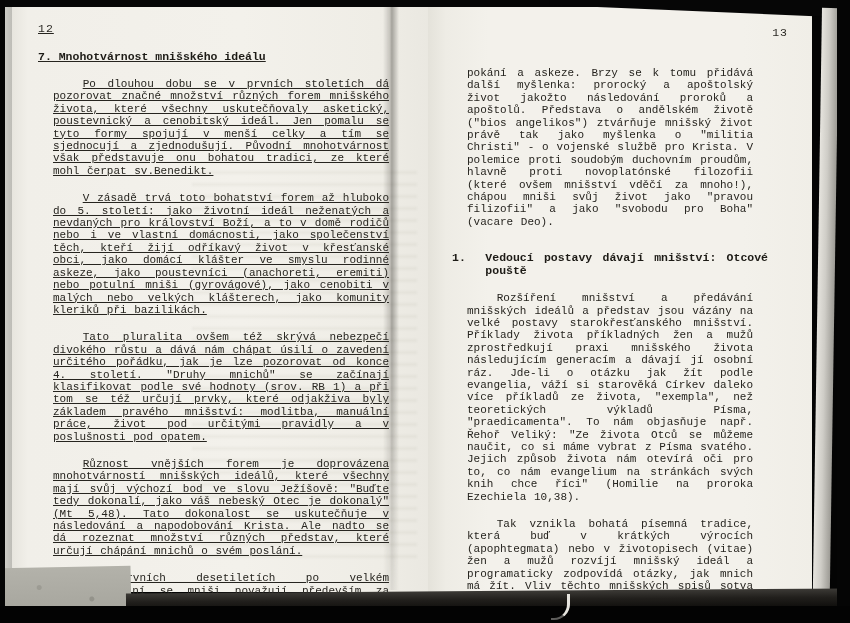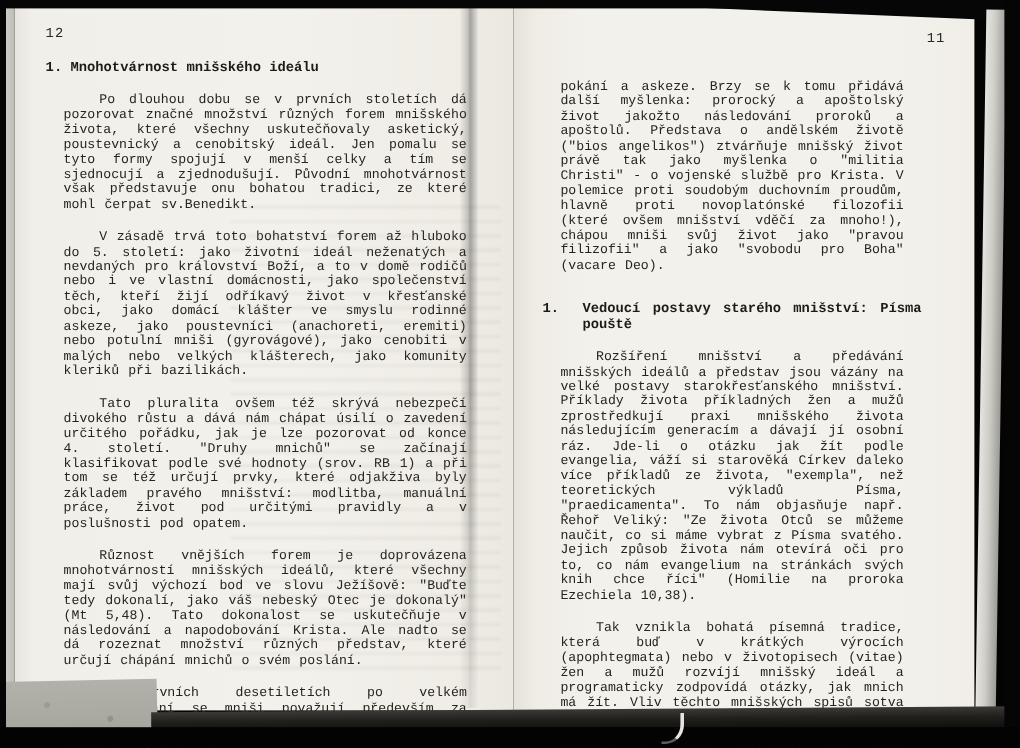--- a/index.html
+++ b/index.html
@@ -21,21 +21,21 @@
   }
   .page-left {
     left:12px; width:416px; height:586px;
     background:linear-gradient(90deg,#e7e5de 0px,#f1efe9 16px,#f3f1eb 55%,#efede6 88%,#eae8e1 100%);
   }
   .page-right {
     left:428px; width:384px; height:592px;
     background:linear-gradient(90deg,#e4e2da 0px,#eeece5 18px,#f3f1eb 60px,#f3f1eb 82%,#f0eee7 100%);
   }
   .content { position:relative; height:100%; box-sizing:border-box; }
-  .page-left .content  { padding:16px 24px 0 26px; }
+  .page-left .content  { padding:16px 24px 0 26px;text-decoration:underline; }
   .page-right .content { padding:46px 44px 0 24px; }
 
   .pagenum { font-size:11.5px; letter-spacing:1px; color:#2a2823; }
   .pagenum-left { margin:0 0 0 0; }
   .pagenum-right { position:absolute; top:20px; right:24px; }
 
   .body-text { font-size:11px; line-height:12.4px; }
   .para { margin:15px; text-indent:2.7em; text-align:justify; word-spacing:1px; }
   .para.no-indent { text-indent:0; }
 
@@ -106,40 +106,40 @@
   .ghost-left  { left:180px; top:165px; width:225px; height:395px; }
 </style>
 </head>
 <body>
 
 <div class="photo">
 
   <div class="page page-left">
     <div class="content">
       <div class="pagenum pagenum-left">12</div>
-      <div class="h-left">1. Mnohotvárnost mnišského ideálu</div>
+      <div class="h-left">7. Mnohotvárnost mnišského ideálu</div>
       <div class="body-text">
           <p class="para">Po dlouhou dobu se v prvních stoletích dá pozorovat značné množství různých forem mnišského života, které všechny uskutečňovaly asketický, poustevnický a cenobitský ideál. Jen pomalu se tyto formy spojují v menší celky a tím se sjednocují a zjednodušují. Původní mnohotvárnost však představuje onu bohatou tradici, ze které mohl čerpat sv.Benedikt.</p>
           <p class="para">V zásadě trvá toto bohatství forem až hluboko do 5. století: jako životní ideál neženatých a nevdaných pro království Boží, a to v domě rodičů nebo i ve vlastní domácnosti, jako společenství těch, kteří žijí odříkavý život v křesťanské obci, jako domácí klášter ve smyslu rodinné askeze, jako poustevníci (anachoreti, eremiti) nebo potulní mniši (gyrovágové), jako cenobiti v malých nebo velkých klášterech, jako komunity kleriků při bazilikách.</p>
           <p class="para">Tato pluralita ovšem též skrývá nebezpečí divokého růstu a dává nám chápat úsilí o zavedení určitého pořádku, jak je lze pozorovat od konce 4. století. "Druhy mnichů" se začínají klasifikovat podle své hodnoty (srov. RB 1) a při tom se též určují prvky, které odjakživa byly základem pravého mnišství: modlitba, manuální práce, život pod určitými pravidly a v poslušnosti pod opatem.</p>
           <p class="para">Různost vnějších forem je doprovázena mnohotvárností mnišských ideálů, které všechny mají svůj výchozí bod ve slovu Ježíšově: "Buďte tedy dokonalí, jako váš nebeský Otec je dokonalý" (Mt 5,48). Tato dokonalost se uskutečňuje v následování a napodobování Krista. Ale nadto se dá rozeznat množství různých představ, které určují chápání mnichů o svém poslání.</p>
           <p class="para">V prvních desetiletích po velkém pronásledování se mniši považují především za následovníky mučedníků. Co oni utrpěli svým krvavým mučednictvím, uskutečňuje se nyní v "bílém" mučednictví</p>
         </div>
     </div>
     <div class="ghost ghost-left"></div>
   </div>
 
   <div class="page page-right">
     <div class="content">
-      <div class="pagenum pagenum-right">11</div>
+      <div class="pagenum pagenum-right">13</div>
       <div class="body-text">
         <p class="para no-indent">pokání a askeze. Brzy se k tomu přidává další myšlenka: prorocký a apoštolský život jakožto následování proroků a apoštolů. Představa o andělském životě ("bios angelikos") ztvárňuje mnišský život právě tak jako myšlenka o "militia Christi" - o vojenské službě pro Krista. V polemice proti soudobým duchovním proudům, hlavně proti novoplatónské filozofii (které ovšem mnišství vděčí za mnoho!), chápou mniši svůj život jako "pravou filizofii" a jako "svobodu pro Boha" (vacare Deo).</p>
         <div class="subsection">
           <span class="num">1.</span>
-          <span class="title">Vedoucí postavy starého mnišství: Písma pouště</span>
+          <span class="title">Vedoucí postavy dávají mnišství: Otcové pouště</span>
         </div>
         <div>
             <p class="para">Rozšíření mnišství a předávání mnišských ideálů a představ jsou vázány na velké postavy starokřesťanského mnišství. Příklady života příkladných žen a mužů zprostředkují praxi mnišského života následujícím generacím a dávají jí osobní ráz. Jde-li o otázku jak žít podle evangelia, váží si starověká Církev daleko více příkladů ze života, "exempla", než teoretických výkladů Písma, "praedicamenta". To nám objasňuje např. Řehoř Veliký: "Ze života Otců se můžeme naučit, co si máme vybrat z Písma svatého. Jejich způsob života nám otevírá oči pro to, co nám evangelium na stránkách svých knih chce říci" (Homilie na proroka Ezechiela 10,38).</p>
             <p class="para">Tak vznikla bohatá písemná tradice, která buď v krátkých výrocích (apophtegmata) nebo v životopisech (vitae) žen a mužů rozvíjí mnišský ideál a programaticky zodpovídá otázky, jak mnich má žít. Vliv těchto mnišských spisů sotva lze přecenit. To platí hlavně o životopisech velkých Otců pouště, se kterými se staré mnišství tak rádo identifikovalo.</p>
           </div>
       </div>
     </div>
 
   </div>
 

